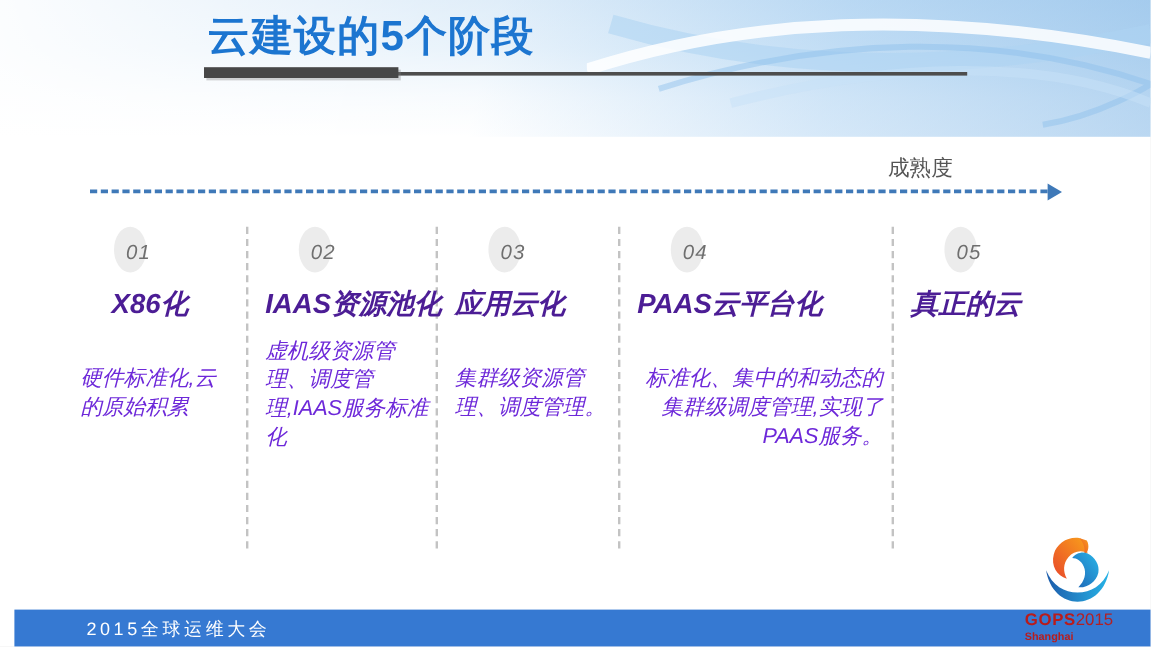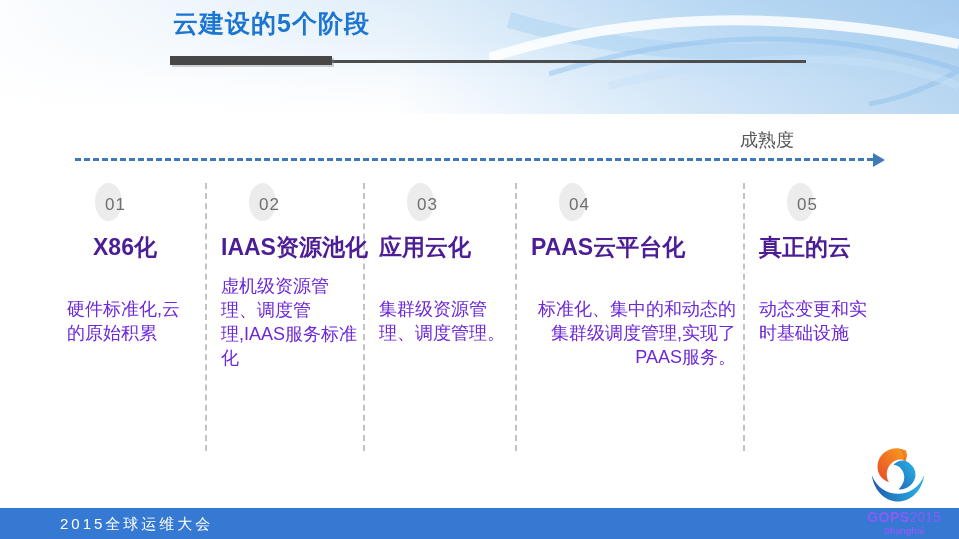--- a/index.html
+++ b/index.html
@@ -14,21 +14,21 @@
   .top-banner{
     position:absolute;left:0;top:0;width:959px;height:114px;
     background:
       linear-gradient(103deg, rgba(255,255,255,0.92) 0%, rgba(255,255,255,0.35) 42%, rgba(148,196,238,0.38) 72%, rgba(118,176,228,0.5) 100%),
       linear-gradient(to bottom, #cfe4f6 0%, #dcecf9 34%, #f4f9fd 72%, #ffffff 100%);
   }
   .swoosh{position:absolute;right:0;top:0;}
   
   .page-title{
     position:absolute;left:173px;top:7px;
-    font-size:25px;font-weight:bold;color:#1c75d0;
+    font-size:35px;font-weight:bold;color:#1c75d0;
     letter-spacing:1px;white-space:nowrap;
   }
   .rule-thin{
     position:absolute;left:170px;top:60px;width:636px;height:3px;
     background:#4d4d4d;
   }
   .rule-thick{
     position:absolute;left:170px;top:56px;width:162px;height:9px;
     background:#474747;
     box-shadow:2px 2px 0 rgba(130,130,130,0.35);
@@ -43,22 +43,23 @@
     border-top:3px dashed #3f79b8;
   }
   .axis-arrow .arrow-head{
     position:absolute;right:-12px;top:-8px;width:0;height:0;
     border-left:12px solid #3f79b8;
     border-top:7px solid transparent;
     border-bottom:7px solid transparent;
   }
   
   .stages{
-    position:absolute;left:65px;top:183px;width:840px;height:268px;
+    position:absolute;left:65px;top:189px;width:840px;height:268px;
     display:flex;
+    font-style:italic;
   }
   .stage{
     box-sizing:border-box;
     padding-left:14px;padding-top:0;
   }
   .stage:first-child{padding-left:2px;}
   .stage:nth-child(1){width:142px;}
   .stage:nth-child(2){width:158px;}
   .stage:nth-child(3){width:152px;}
   .stage:nth-child(4){width:228px;}
@@ -85,31 +86,31 @@
     margin:34px 0 0 0;
     font-size:18px;line-height:24px;color:#6d28d9;
   }
   .stage:nth-child(1) .stage-desc{max-width:122px;}
   .stage:nth-child(2) .stage-desc{max-width:145px;margin-top:11px;}
   .stage:nth-child(3) .stage-desc{max-width:140px;}
   .stage:nth-child(4) .stage-desc{max-width:205px;text-align:right;}
   .stage:nth-child(5) .stage-desc{max-width:122px;}
   
   .footer-bar{
-    position:absolute;left:0;right:0;bottom:0;height:31px;
+    position:absolute;left:12px;right:0;bottom:0;height:31px;
     background:#3679d2;
   }
   .footer-conf{
     position:absolute;left:60px;top:7px;
     color:#ffffff;font-size:15px;letter-spacing:3px;white-space:nowrap;
   }
   .gops-logo{position:absolute;left:866px;top:442px;width:64px;height:64px;}
   .gops-caption{
     position:absolute;left:854px;top:510px;width:100px;
-    text-align:center;color:#8b5cf6;line-height:13px;
+    color:#b91c1c;line-height:13px;
   }
   .gops-name{font-weight:bold;font-size:14px;letter-spacing:0.5px;}
   .gops-year{font-size:14px;font-weight:normal;opacity:0.95;}
   .gops-city{display:block;font-size:9px;font-weight:bold;margin-top:1px;}
 </style>
 </head>
 <body>
 
 <div class="slide">
 
@@ -168,21 +169,20 @@
       <h3 class="stage-heading">PAAS云平台化</h3>
       <p class="stage-desc">标准化、集中的和动态的集群级调度管理,实现了PAAS服务。</p>
     </div>
 
     <div class="stage">
       <div class="num-wrap">
         <div class="num-ellipse"></div>
         <span class="num">05</span>
       </div>
       <h3 class="stage-heading">真正的云</h3>
-      <p class="stage-desc">动态变更和实时基础设施</p>
     </div>
 
   </div>
 
   <div class="footer-bar">
     <div class="footer-conf">2015全球运维大会</div>
   </div>
 
   <svg class="gops-logo" viewBox="0 0 100 100">
     <defs>

